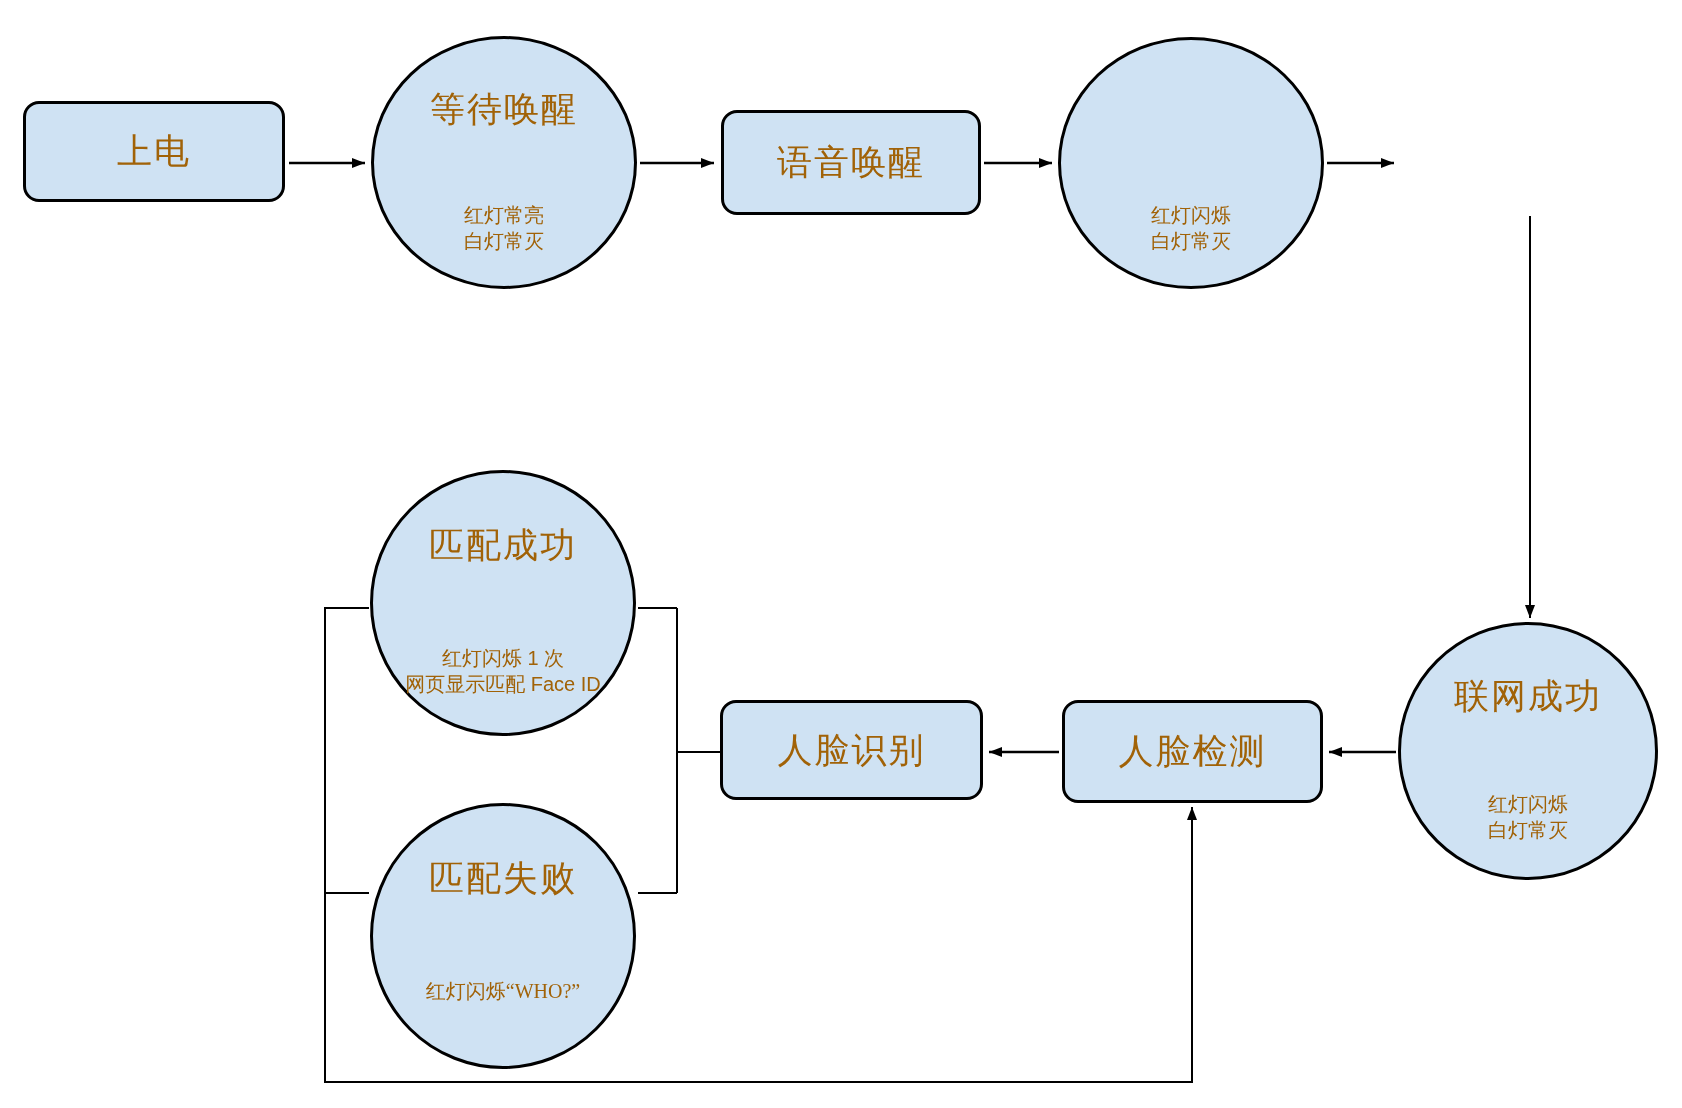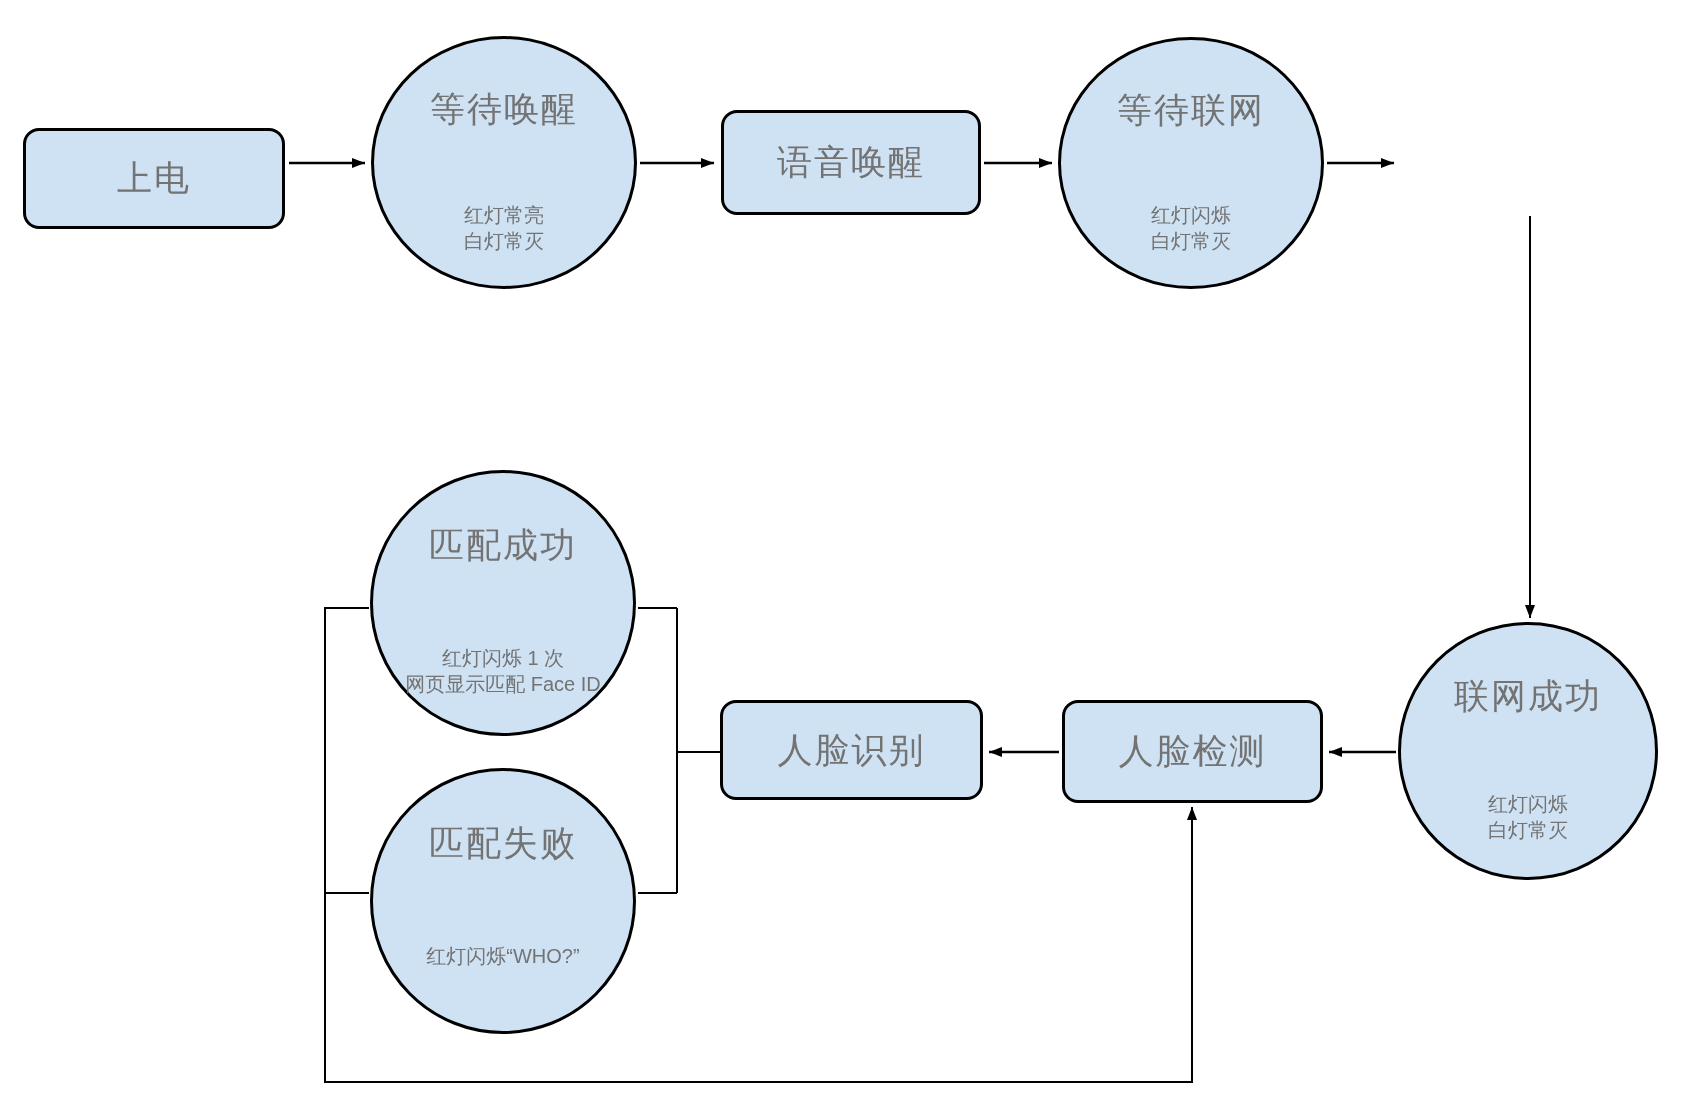--- a/index.html
+++ b/index.html
@@ -18,21 +18,21 @@
   .edges {
     position: absolute;
     left: 0; top: 0;
     width: 1682px; height: 1108px;
   }
   .node {
     position: absolute;
     background: #cfe2f3;
     border: 3px solid #000000;
     box-sizing: border-box;
-    color: #737373;
+    color: #a16207;
   }
   .rect {
     border-radius: 16px;
     display: flex;
     align-items: center;
     justify-content: center;
   }
   .rect .label {
     font-size: 35px;
     letter-spacing: 2px;
@@ -84,38 +84,37 @@
     <line x1="1530" y1="216" x2="1530" y2="618" stroke="#000" stroke-width="2" marker-end="url(#ah)"></line>
     <line x1="1396" y1="752" x2="1329" y2="752" stroke="#000" stroke-width="2.5" marker-end="url(#ah)"></line>
     <line x1="1059" y1="752" x2="989" y2="752" stroke="#000" stroke-width="2.5" marker-end="url(#ah)"></line>
 
     <path d="M720,752 H677 M677,608 V893 M677,608 H638 M677,893 H638" fill="none" stroke="#000" stroke-width="2"></path>
 
     <path d="M369,608 L325,608 L325,1082 L1192,1082 L1192,807" fill="none" stroke="#000" stroke-width="2" marker-end="url(#ah)"></path>
     <line x1="369" y1="893" x2="325" y2="893" stroke="#000" stroke-width="2"></line>
   </svg>
 
-  <div class="node rect" style="left:23px; top:128px; width:262px; height:101px;">
+  <div class="node rect" style="left:23px; top:101px; width:262px; height:101px;">
     <span class="label">上电</span>
   </div>
 
   <div class="node circle" style="left:371px; top:36px; width:266px; height:253px;">
     <span class="title">等待唤醒</span>
     <div class="notes">
       <span>红灯常亮</span>
       <span>白灯常灭</span>
     </div>
   </div>
 
   <div class="node rect" style="left:721px; top:110px; width:260px; height:105px;">
     <span class="label">语音唤醒</span>
   </div>
 
   <div class="node circle" style="left:1058px; top:37px; width:266px; height:252px;">
-    <span class="title">等待联网</span>
     <div class="notes">
       <span>红灯闪烁</span>
       <span>白灯常灭</span>
     </div>
   </div>
 
 
   <div class="node circle" style="left:1398px; top:622px; width:260px; height:258px;">
     <span class="title">联网成功</span>
     <div class="notes">
@@ -133,20 +132,20 @@
   </div>
 
   <div class="node circle" style="left:370px; top:470px; width:266px; height:266px;">
     <span class="title">匹配成功</span>
     <div class="notes">
       <span>红灯闪烁 1 次</span>
       <span>网页显示匹配 Face ID</span>
     </div>
   </div>
 
-  <div class="node circle" style="left:370px; top:768px; width:266px; height:266px;">
+  <div class="node circle" style="left:370px; top:803px; width:266px; height:266px;font-family:Liberation Serif, serif;">
     <span class="title">匹配失败</span>
     <div class="notes">
       <span>红灯闪烁“WHO?”</span>
     </div>
   </div>
 
 </div>
 
 </body></html>

